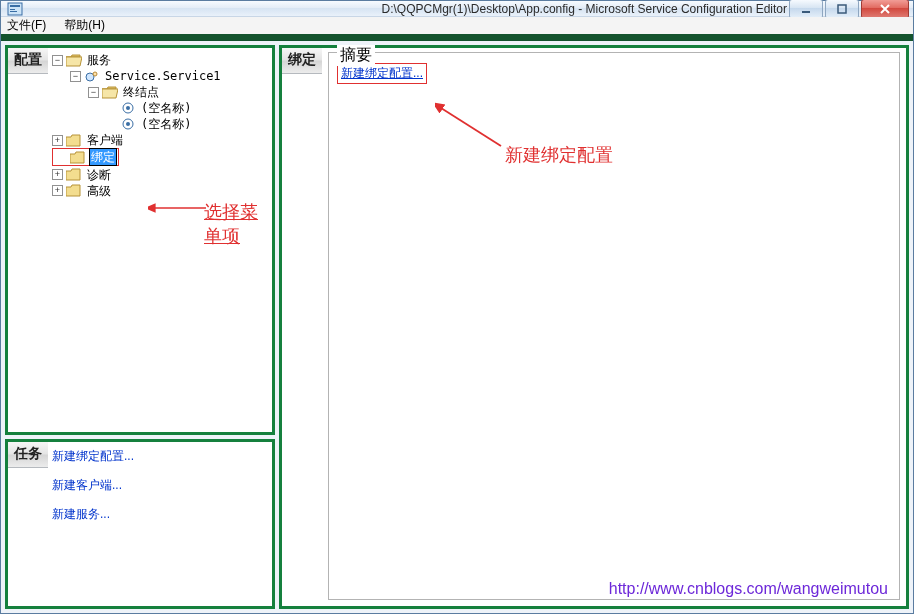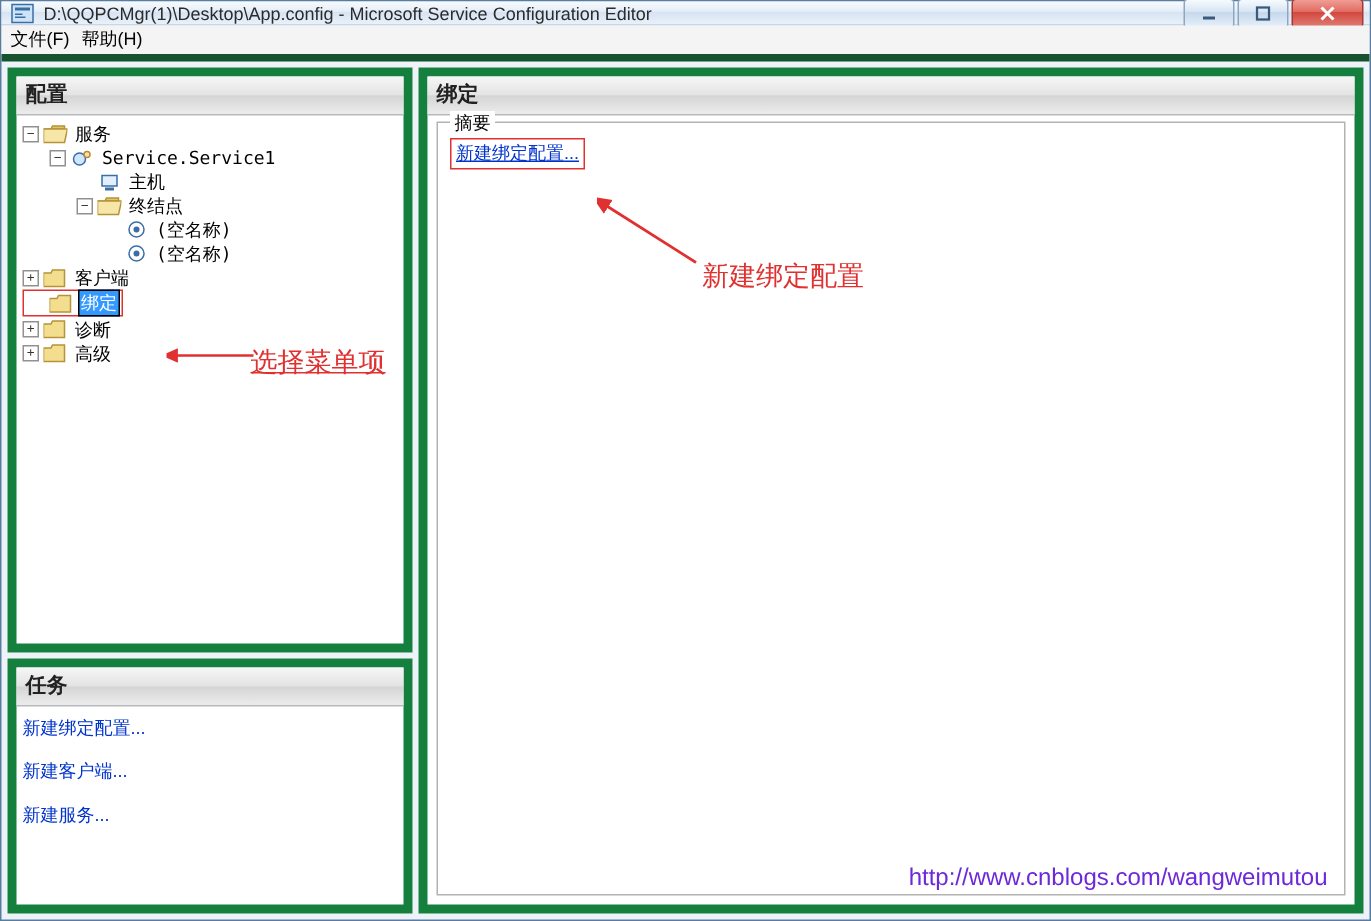--- a/index.html
+++ b/index.html
@@ -24,20 +24,21 @@
     position: relative;
   }
   
   .titlebar {
     height: 16px;
     background: linear-gradient(#f7fbff, #e4edf7 45%, #d5e3f2 46%, #e9f1fa);
     display: flex;
     align-items: center;
     padding: 0 4px 0 6px;
     border-bottom: 1px solid #c8d6e6;
+    text-align: right;
   }
   .titlebar .app-icon svg { display:block; }
   .titlebar .title-text {
     margin-left: 6px;
     color: #2b2b2b;
     flex: 1;
     white-space: nowrap;
     overflow: hidden;
   }
   .winbtns { display:flex; gap:0; }
@@ -54,47 +55,47 @@
     width: 48px;
     background: linear-gradient(#f19d96,#e1695f 45%,#d2483e 46%,#df7e76);
     border-color:#a13b33;
     color:#fff;
   }
   .winbtn svg { display:block; }
   
   .menubar {
     height: 24px;
     background: #f4f4f4;
-    border-bottom: 5px solid #14532d;
+    border-bottom: 7px solid #14532d;
     display:flex;
-    align-items:center;
+    align-items:flex-start;
     padding: 0 6px;
-    gap: 8px;
+    gap: 18px;
   }
   .menubar span { cursor:default; }
   
   .client {
     flex:1;
     display:flex;
     padding: 4px;
     gap: 4px;
     min-height:0;
   }
   .leftcol {
     width: 270px;
     display:flex;
     flex-direction:column;
     gap:4px;
     min-height:0;
   }
   .panel {
-    border:6px solid #15803d;
+    border:3px solid #15803d;
     background:#fff;
     display:flex;
-    flex-direction:column;
+    flex-direction:row;
     min-height:0;
     justify-content:center;
   }
   .panel-header {
     height:26px;
     background: linear-gradient(#f6f6f6,#e4e4e4 48%,#d5d5d5 52%,#ececec);
     border-bottom:1px solid #b5b9be;
     font-weight:bold;
     font-size:14px;
     padding: 3px 6px 0 6px;
@@ -140,21 +141,21 @@
     border:1px solid #b3b3b3;
     height: calc(100% - 2px);
     position:relative;
     padding:10px 8px;
   }
   .summary-legend {
     position:absolute;
     top:-8px; left:8px;
     background:#fff;
     padding:0 3px;
-    font-size:12px;
+    font-size:16px;
   }
   .link-boxed {
     color:#0033cc;
     text-decoration:underline;
     border:1px solid #e03030;
     padding:1px 3px;
     display:inline-block;
     cursor:pointer;
   }
   
@@ -234,32 +235,20 @@
                     <span class="expander">−</span>
                     <span class="ticon">
                       <svg width="14" height="13">
                           <circle cx="5" cy="7" r="4" fill="#cfe6ff" stroke="#3a6ea5"></circle>
                           <circle cx="10" cy="4" r="2" fill="#ffe2a8" stroke="#b7893a"></circle>
                         </svg>
                     </span>
                     <span class="tlabel" style="font-family:SimSun,monospace">Service.Service1</span>
                   </div>
                   <ul>
-                    <li>
-                      <div class="row">
-                        <span class="expander blank"></span>
-                        <span class="ticon">
-                          <svg width="14" height="13">
-                              <rect x="2" y="2" width="10" height="7" fill="#e2efff" stroke="#3a6ea5"></rect>
-                              <rect x="4" y="10" width="6" height="2" fill="#3a6ea5"></rect>
-                            </svg>
-                        </span>
-                        <span class="tlabel">主机</span>
-                      </div>
-                    </li>
                     <li>
                       <div class="row">
                         <span class="expander">−</span>
                         <span class="ticon">
                           <svg width="16" height="13">
                               <polygon points="0,3 5,3 6,1 14,1 14,3 0,3" fill="#e2c46b" stroke="#b79338"></polygon>
                               <polygon points="0,3 16,3 14,12 0,12" fill="#f6e6a8" stroke="#b79338"></polygon>
                             </svg>
                         </span>
                         <span class="tlabel">终结点</span>

